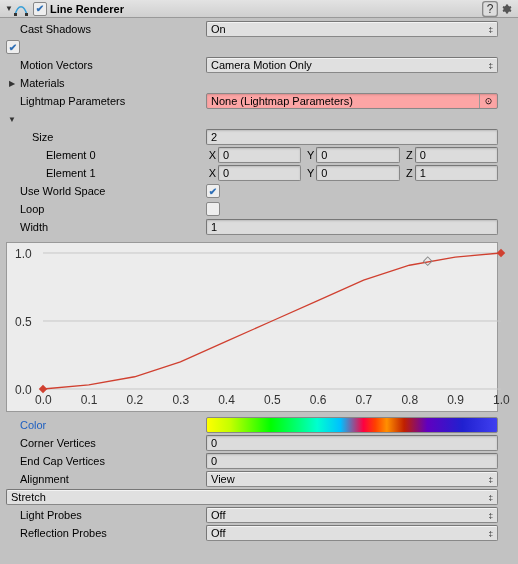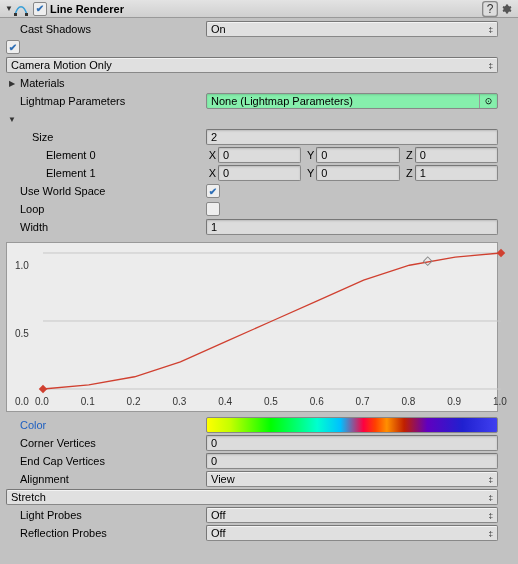--- a/index.html
+++ b/index.html
@@ -76,39 +76,39 @@
   .checkbox {
     width:14px; height:14px; background:#eee; border:1px solid #888;
     display:inline-flex; align-items:center; justify-content:center;
     border-radius:2px; font-size:10px; color:#2f6fb6; font-weight:bold;
   }
   .vec-group { display:flex; flex:1; gap:3px; }
   .vec-item { display:flex; flex:1; align-items:center; }
   .vec-item .vl { width:12px; text-align:right; padding-right:2px; }
   .objfield {
     flex:1; display:flex; align-items:center; height:16px;
-    background:#86efac; border:1px solid #888; border-radius:2px;
+    background:#fca5a5; border:1px solid #888; border-radius:2px;
     box-shadow: inset 0 1px 2px rgba(0,0,0,0.15);
   }
   .objfield .txt { flex:1; padding:0 4px; }
   .objfield .pick {
     width:18px; height:100%; display:flex; align-items:center; justify-content:center;
     border-left:1px solid #999; font-size:9px;
   }
   .curve-area {
     margin: 6px 0 4px 0;
     height: 170px;
     background:#ececec;
     border:1px solid #999;
     position:relative;
   }
   .curve-inner {
     position:absolute; left:36px; top:10px; right:10px; bottom:22px;
   }
-  .ytick, .xtick { position:absolute; font-size:10px; color:#333;margin-top:13px; }
+  .ytick, .xtick { position:absolute; font-size:12px; color:#333; }
   .color-label { color:#2060c0; }
   .gradient {
     flex:1; height:16px; border:1px solid #888; border-radius:2px;
     background: linear-gradient(to right,
       #ffff00 0%, #c4ff00 8%, #00ff00 22%, #00ff80 32%, #00ffd0 38%,
       #00c0ff 46%, #ff0040 54%, #ff4000 58%, #ff9000 62%, #c02000 68%,
       #6000c0 76%, #2020d0 88%, #4040f0 100%);
   }
   svg.curve { width:100%; height:100%; overflow:visible; }
 </style>
@@ -151,20 +151,21 @@
     </div>
   </div>
 
   <div class="row">
     <div class="control">
       <span class="checkbox">✔</span>
     </div>
   </div>
 
   <div class="row">
+    <div class="label">Motion Vectors</div>
     <div class="control">
       <div class="dropdown">
         <span>Camera Motion Only</span>
         <span class="dd-arrow">‡</span>
       </div>
     </div>
   </div>
 
   <div class="row foldrow">
     <span class="fold">▶</span>

